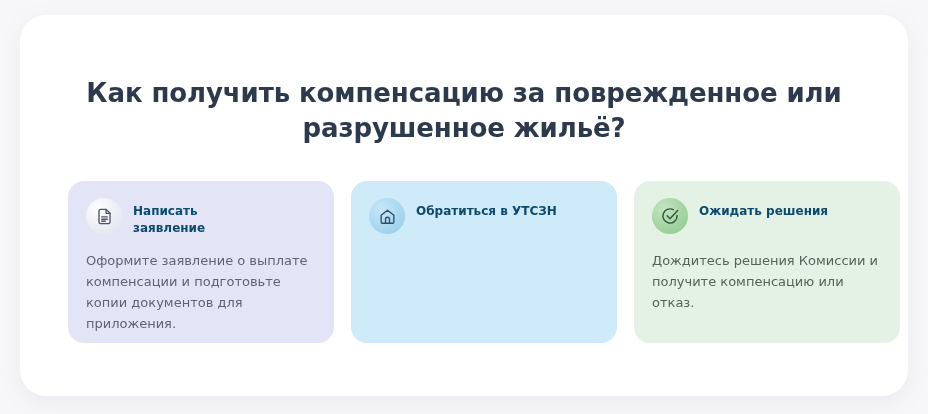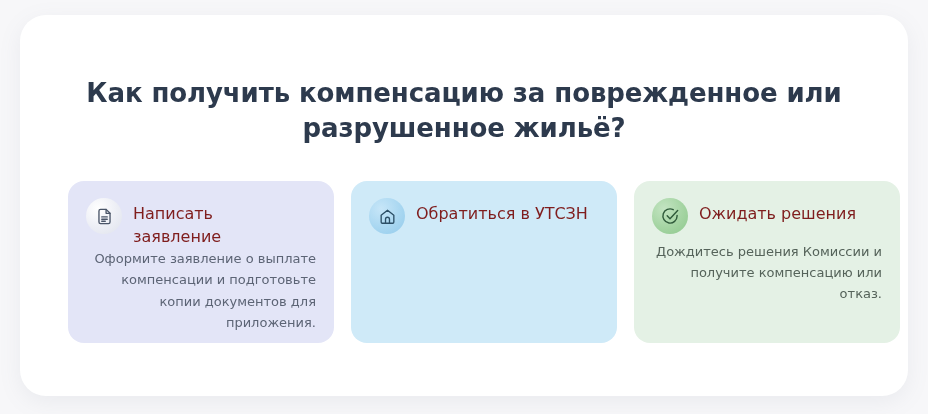--- a/index.html
+++ b/index.html
@@ -95,33 +95,33 @@
   }
   .badge-2 {
     background: radial-gradient(circle at 34% 30%, #c7e6f8 0%, #a9d7f1 55%, #93cbeb 100%);
   }
   .badge-3 {
     background: radial-gradient(circle at 34% 30%, #c3e4c2 0%, #a4d4a2 55%, #8dc88c 100%);
   }
   .badge svg { display: block; }
 
   .card-title {
-    font-size: 16px;
-    font-weight: normal;
-    color: #7f1d1d;
+    font-size: 12px;
+    font-weight: bold;
+    color: #0c4a6e;
     line-height: 1.42;
     padding-top: 6px;
   }
   .card-1 .card-title { max-width: 120px; }
 
   .card-body {
+    margin-top: 9px;
     font-size: 13px;
     line-height: 1.62;
     color: #5c6475;
-    text-align: right;
   }
   .card-2 .card-body { color: #4f5b67; }
   .card-3 .card-body { color: #55635a; }
 </style>
 </head>
 <body>
 
 <div class="page">
   <div class="panel">
 

